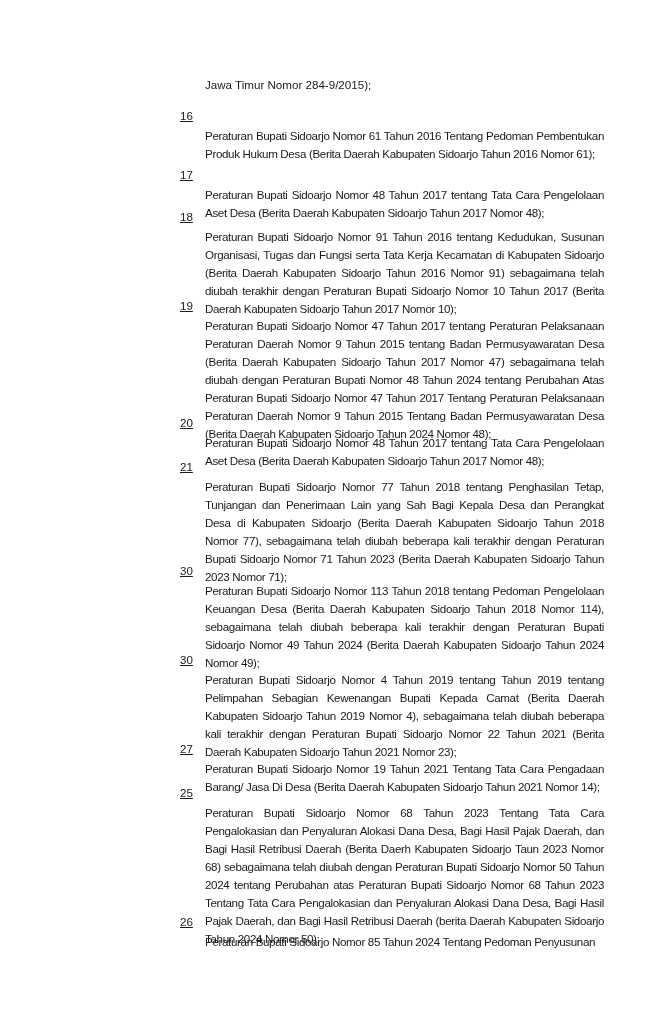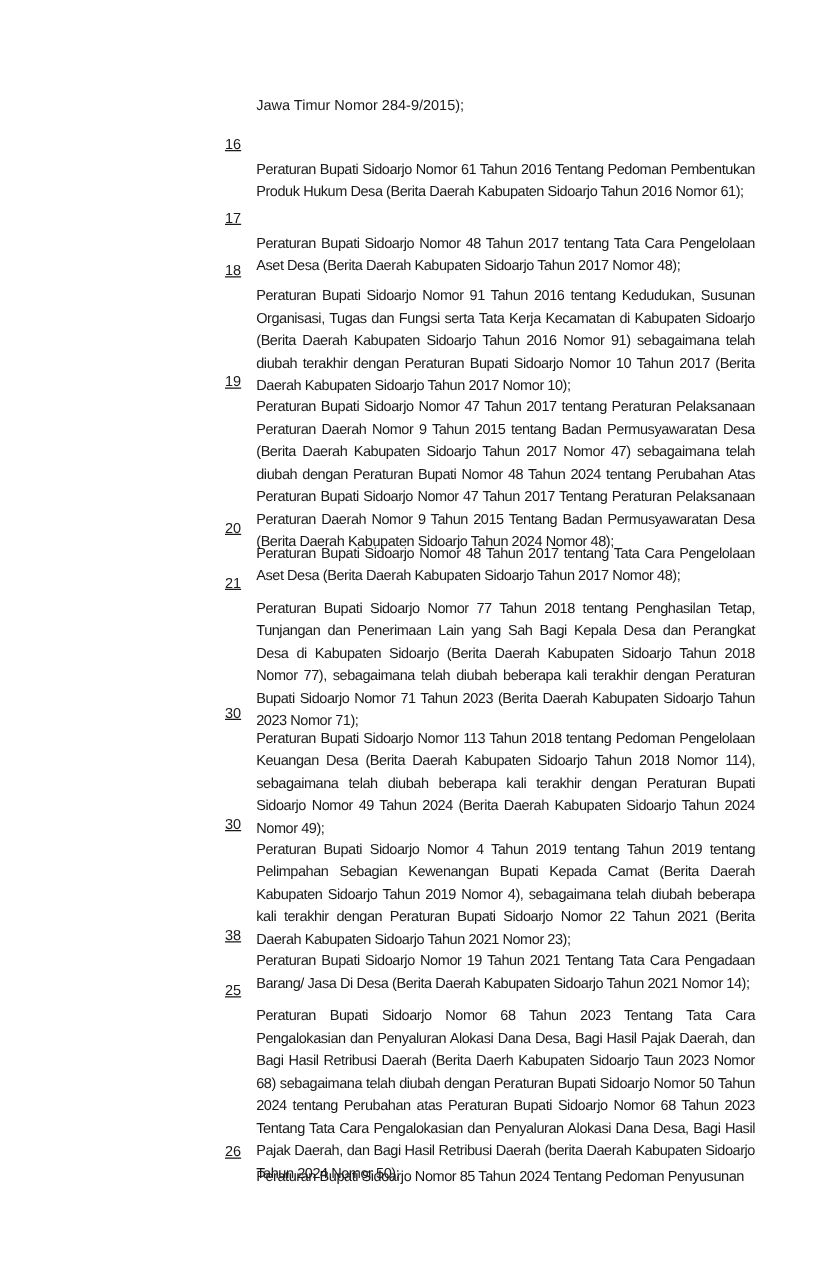--- a/index.html
+++ b/index.html
@@ -45,21 +45,21 @@
   </div>
   <div class="item" style="top:562px">
     <span class="num">30</span>
     <span class="txt">Peraturan Bupati Sidoarjo Nomor 113 Tahun 2018 tentang Pedoman Pengelolaan Keuangan Desa (Berita Daerah Kabupaten Sidoarjo Tahun 2018 Nomor 114), sebagaimana telah diubah beberapa kali terakhir dengan Peraturan Bupati Sidoarjo Nomor 49 Tahun 2024 (Berita Daerah Kabupaten Sidoarjo Tahun 2024 Nomor 49);</span>
   </div>
   <div class="item" style="top:651px">
     <span class="num">30</span>
     <span class="txt">Peraturan Bupati Sidoarjo Nomor 4 Tahun 2019 tentang  Tahun 2019 tentang Pelimpahan Sebagian Kewenangan  Bupati Kepada Camat (Berita Daerah Kabupaten Sidoarjo  Tahun 2019 Nomor  4), sebagaimana telah  diubah beberapa kali terakhir dengan Peraturan Bupati Sidoarjo Nomor 22 Tahun 2021 (Berita Daerah Kabupaten Sidoarjo Tahun 2021 Nomor 23);</span>
   </div>
   <div class="item" style="top:740px">
-    <span class="num">38</span>
+    <span class="num">27</span>
     <span class="txt">Peraturan Bupati Sidoarjo Nomor 19 Tahun 2021 Tentang Tata  Cara  Pengadaan Barang/ Jasa  Di Desa (Berita Daerah Kabupaten Sidoarjo Tahun 2021 Nomor 14);</span>
   </div>
   <div class="item" style="top:784px">
     <span class="num">25</span>
     <span class="txt">Peraturan Bupati Sidoarjo Nomor 68 Tahun 2023 Tentang Tata Cara Pengalokasian dan Penyaluran Alokasi Dana Desa, Bagi Hasil Pajak Daerah, dan Bagi Hasil Retribusi Daerah (Berita Daerh Kabupaten Sidoarjo Taun 2023 Nomor 68) sebagaimana telah diubah dengan Peraturan Bupati Sidoarjo Nomor 50 Tahun 2024 tentang Perubahan atas Peraturan Bupati Sidoarjo Nomor 68 Tahun 2023 Tentang Tata Cara Pengalokasian dan Penyaluran Alokasi Dana Desa, Bagi Hasil Pajak Daerah, dan Bagi Hasil Retribusi Daerah (berita Daerah Kabupaten Sidoarjo Tahun 2024 Nomor 50);</span>
   </div>
   <div class="item" style="top:913px">
     <span class="num">26</span>
     <span class="txt">Peraturan Bupati Sidoarjo Nomor 85 Tahun 2024 Tentang Pedoman Penyusunan</span>
   </div>

